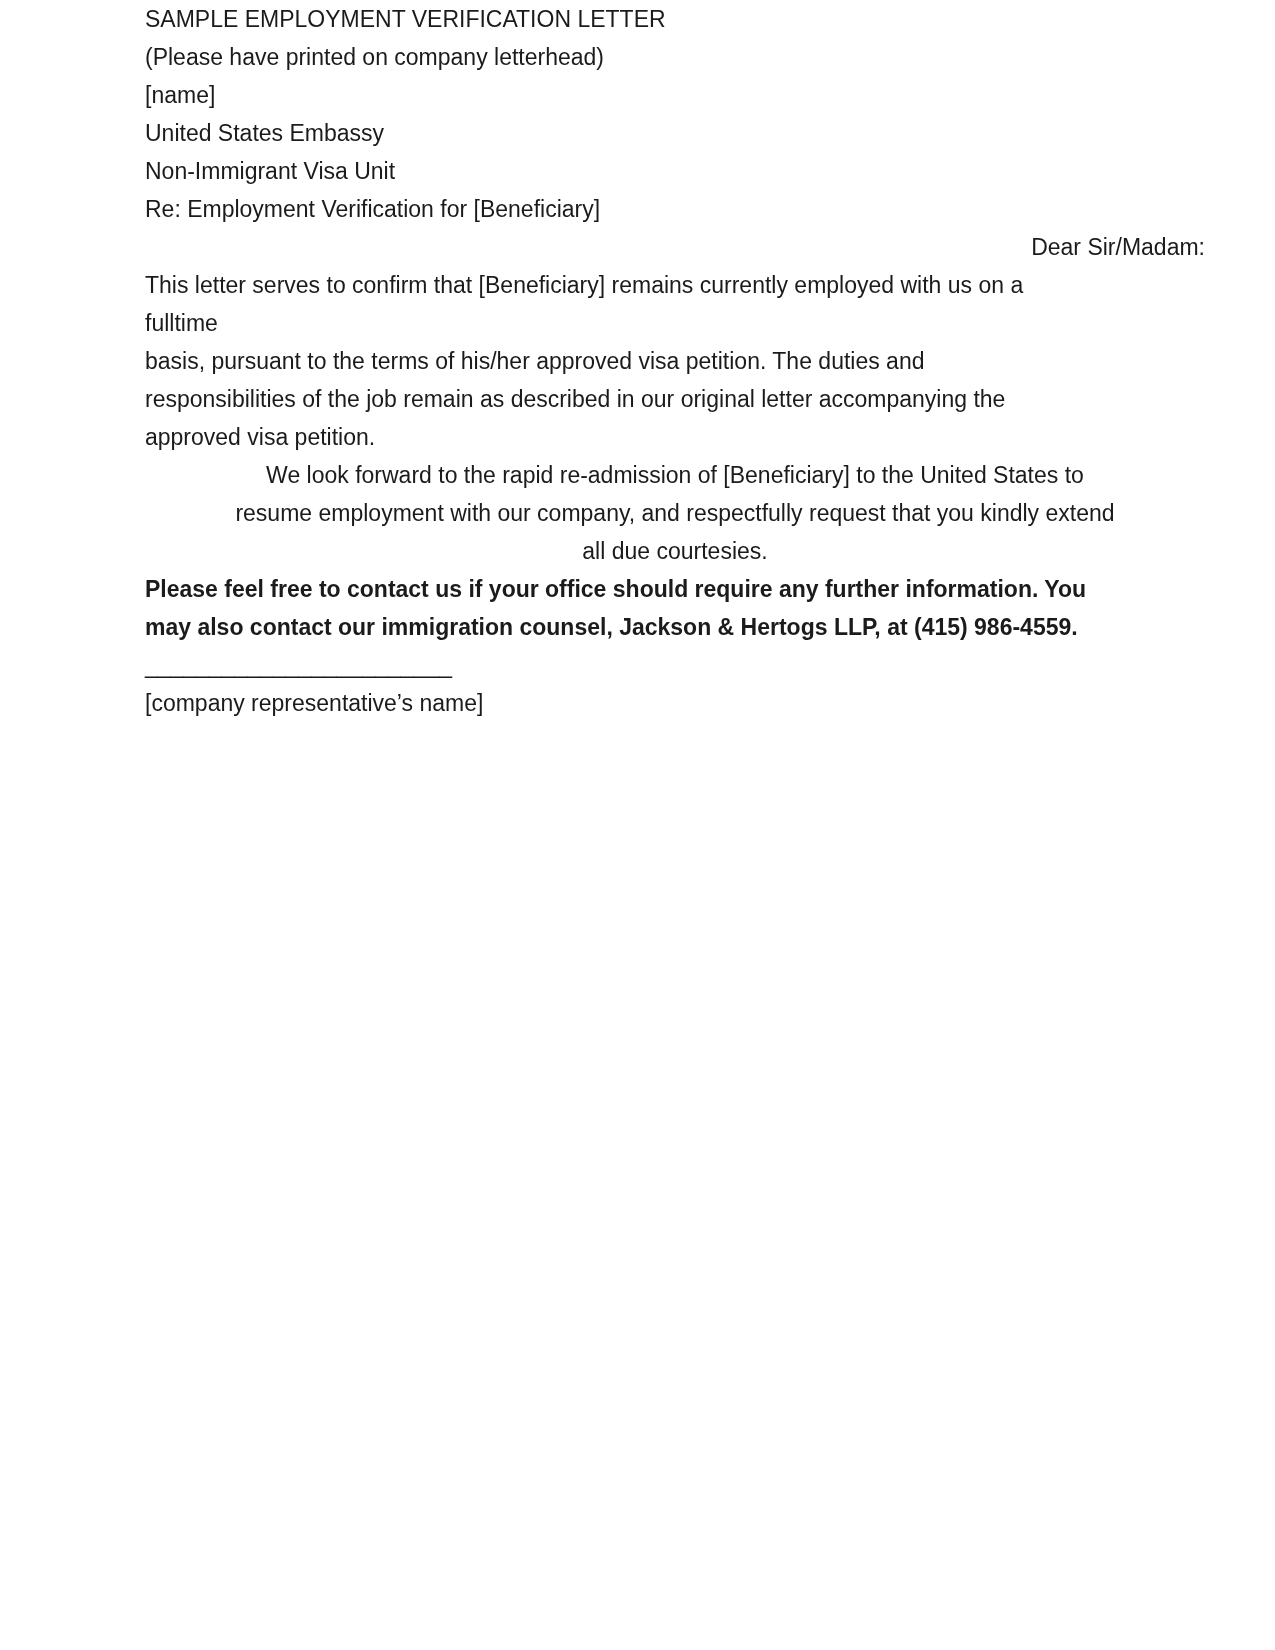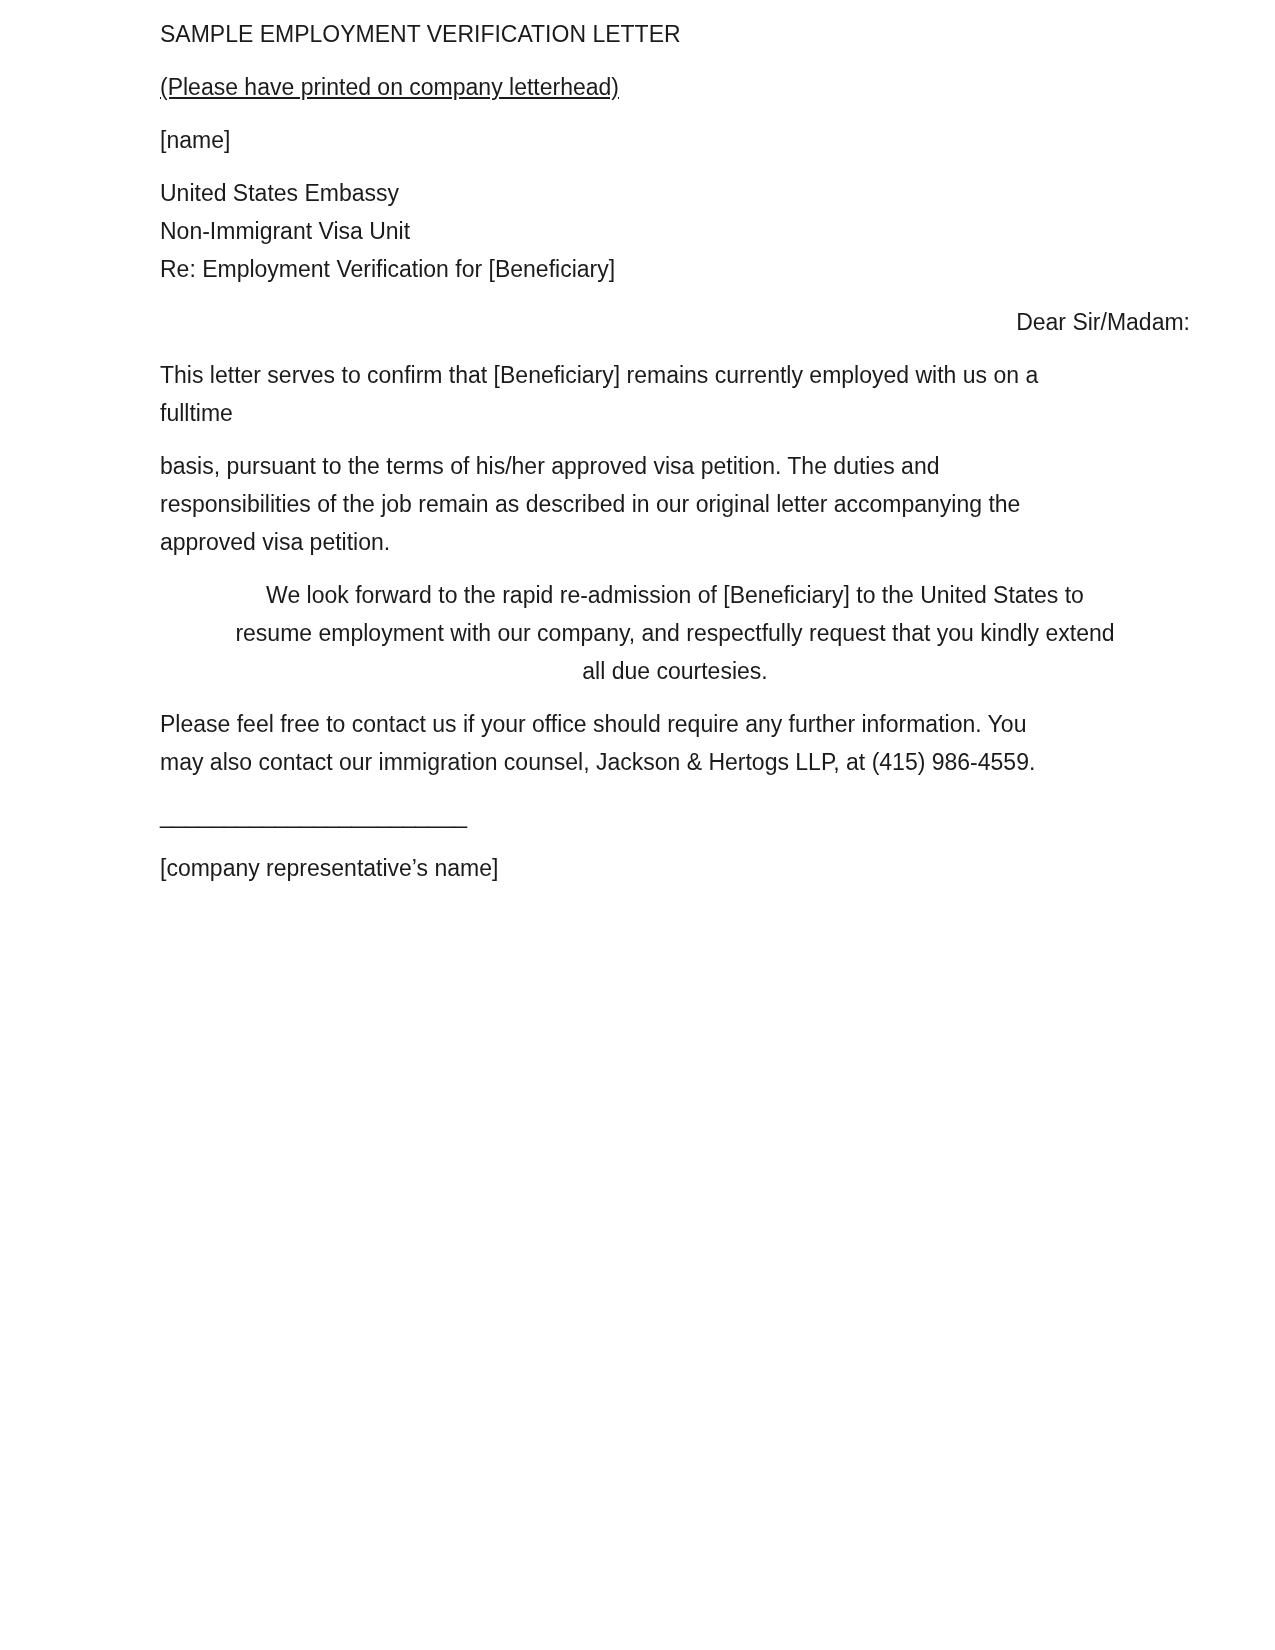--- a/index.html
+++ b/index.html
@@ -13,33 +13,33 @@
     height: 1650px;
     background: #ffffff;
     overflow: hidden;
     box-sizing: border-box;
     padding: 0 70px 0 145px;
     font-family: "Liberation Sans", "DejaVu Sans", sans-serif;
     color: #1b1b1b;
     font-size: 23px;
   }
   .page p {
-    margin: 15px;
+    margin: 0;
     line-height: 38px;
     white-space: pre-line; 
   }
   .title      { margin-top: 149px; }
-  .subtitle   { margin-top: 21px; text-decoration: underline; }
+  .subtitle   { margin-top: 21px; }
   .date-line  { margin-top: 82px; }
   .address    { margin-top: 84px; line-height: 33px; }
   .salutation { margin-top: 119px; text-align: right; }
   .para-0     { margin-top: 20px; }
   .para-1     { margin-top: 21px; }
   .para-2     { margin-top: 22px; text-align: center; }
-  .para-3     { margin-top: 21px; }
+  .para-3     { margin-top: 21px; font-weight: bold; }
   .closing    { margin-top: 136px; }
   .sigline    { margin-top: 26px; letter-spacing: 0; }
   .signatory  { margin-top: 18px; }
 </style>
 </head>
 <body>
 
 <div class="page">
   <p class="title">SAMPLE EMPLOYMENT VERIFICATION LETTER</p>
 

